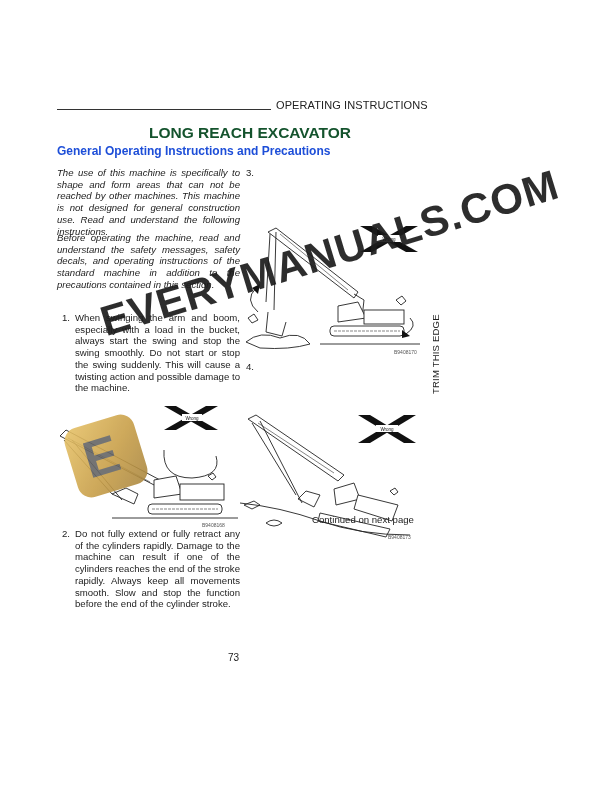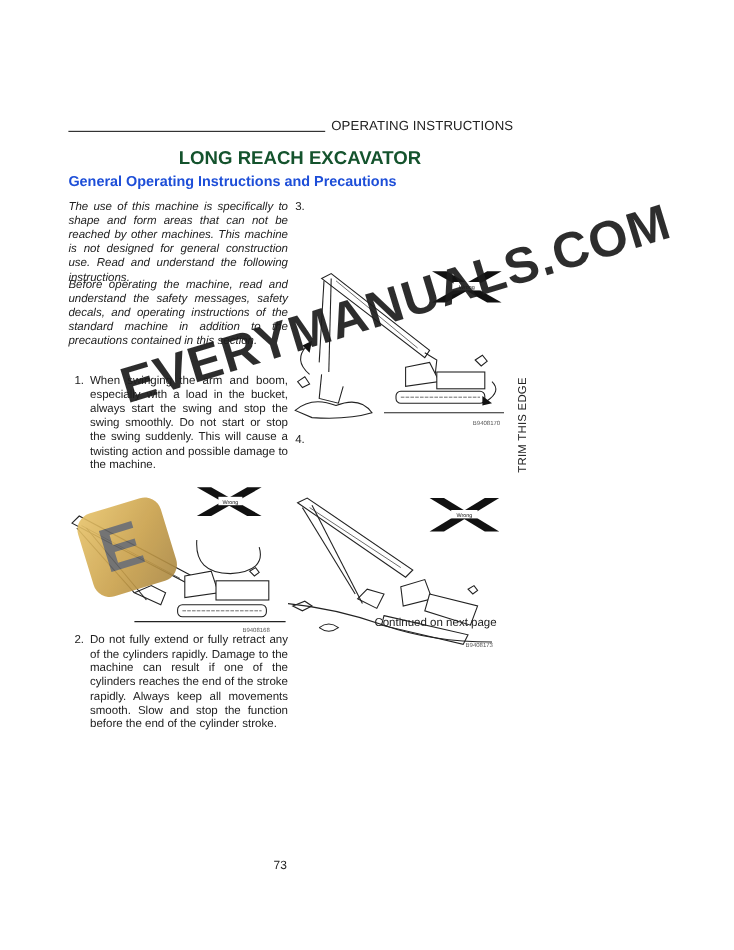--- a/index.html
+++ b/index.html
@@ -9,21 +9,21 @@
   .header-label { left: 276px; top: 99px; font-size: 11px; letter-spacing: 0.1px; color: #222; }
   .title { left: 0; width: 500px; top: 124px; text-align: center; font-size: 15.5px; font-weight: bold; color: #14532d; }
   .subtitle { left: 57px; top: 144px; font-size: 12px; font-weight: bold; color: #1d4ed8; }
   .para { font-size: 9.6px; line-height: 11.7px; text-align: justify; color: #222; }
   .col-left { left: 57px; width: 183px; font-style: italic; }
   .list-item { position: absolute; font-size: 9.6px; line-height: 11.7px; color: #222; text-align: justify; }
   .list-item .num { position: absolute; left: 0; top: 0; }
   .list-item .body { position: absolute; left: 13px; right: 0; top: 0; }
   .fig-code { font-size: 5px; color: #555; }
   .continued { left: 312px; top: 514px; font-size: 9.6px; color: #222; }
-  .page-num { left: 228px; top: 716px; font-size: 10px; color: #222; }
+  .page-num { left: 228px; top: 652px; font-size: 10px; color: #222; }
   .trim { left: 430px; top: 394px; font-size: 9.5px; color: #222; transform-origin: 0 0; transform: rotate(-90deg); white-space: nowrap; letter-spacing: 0.2px; }
   .watermark { left: 95px; top: 300px; font-size: 42px; font-weight: bold; color: #1c1c1c; transform-origin: 0 0; transform: rotate(-17deg); white-space: nowrap; letter-spacing: 1px; opacity: 0.92; }
   .wm-logo { left: 70px; top: 420px; width: 72px; height: 72px; border-radius: 14px; background: linear-gradient(135deg, #e8c46a 0%, #c9a04a 55%, #a98640 100%); transform: rotate(-17deg); opacity: 0.9; }
   .wm-logo-e { position: absolute; left: 14px; top: 5px; font-size: 52px; font-weight: bold; color: #666; }
   svg .ln { fill: none; stroke: #222; stroke-width: 0.9; }
   svg .ln-thin { fill: none; stroke: #333; stroke-width: 0.6; }
   svg .fill-w { fill: #fff; stroke: #222; stroke-width: 0.9; }
   svg .x { fill: #111; }
 </style>
 </head>

